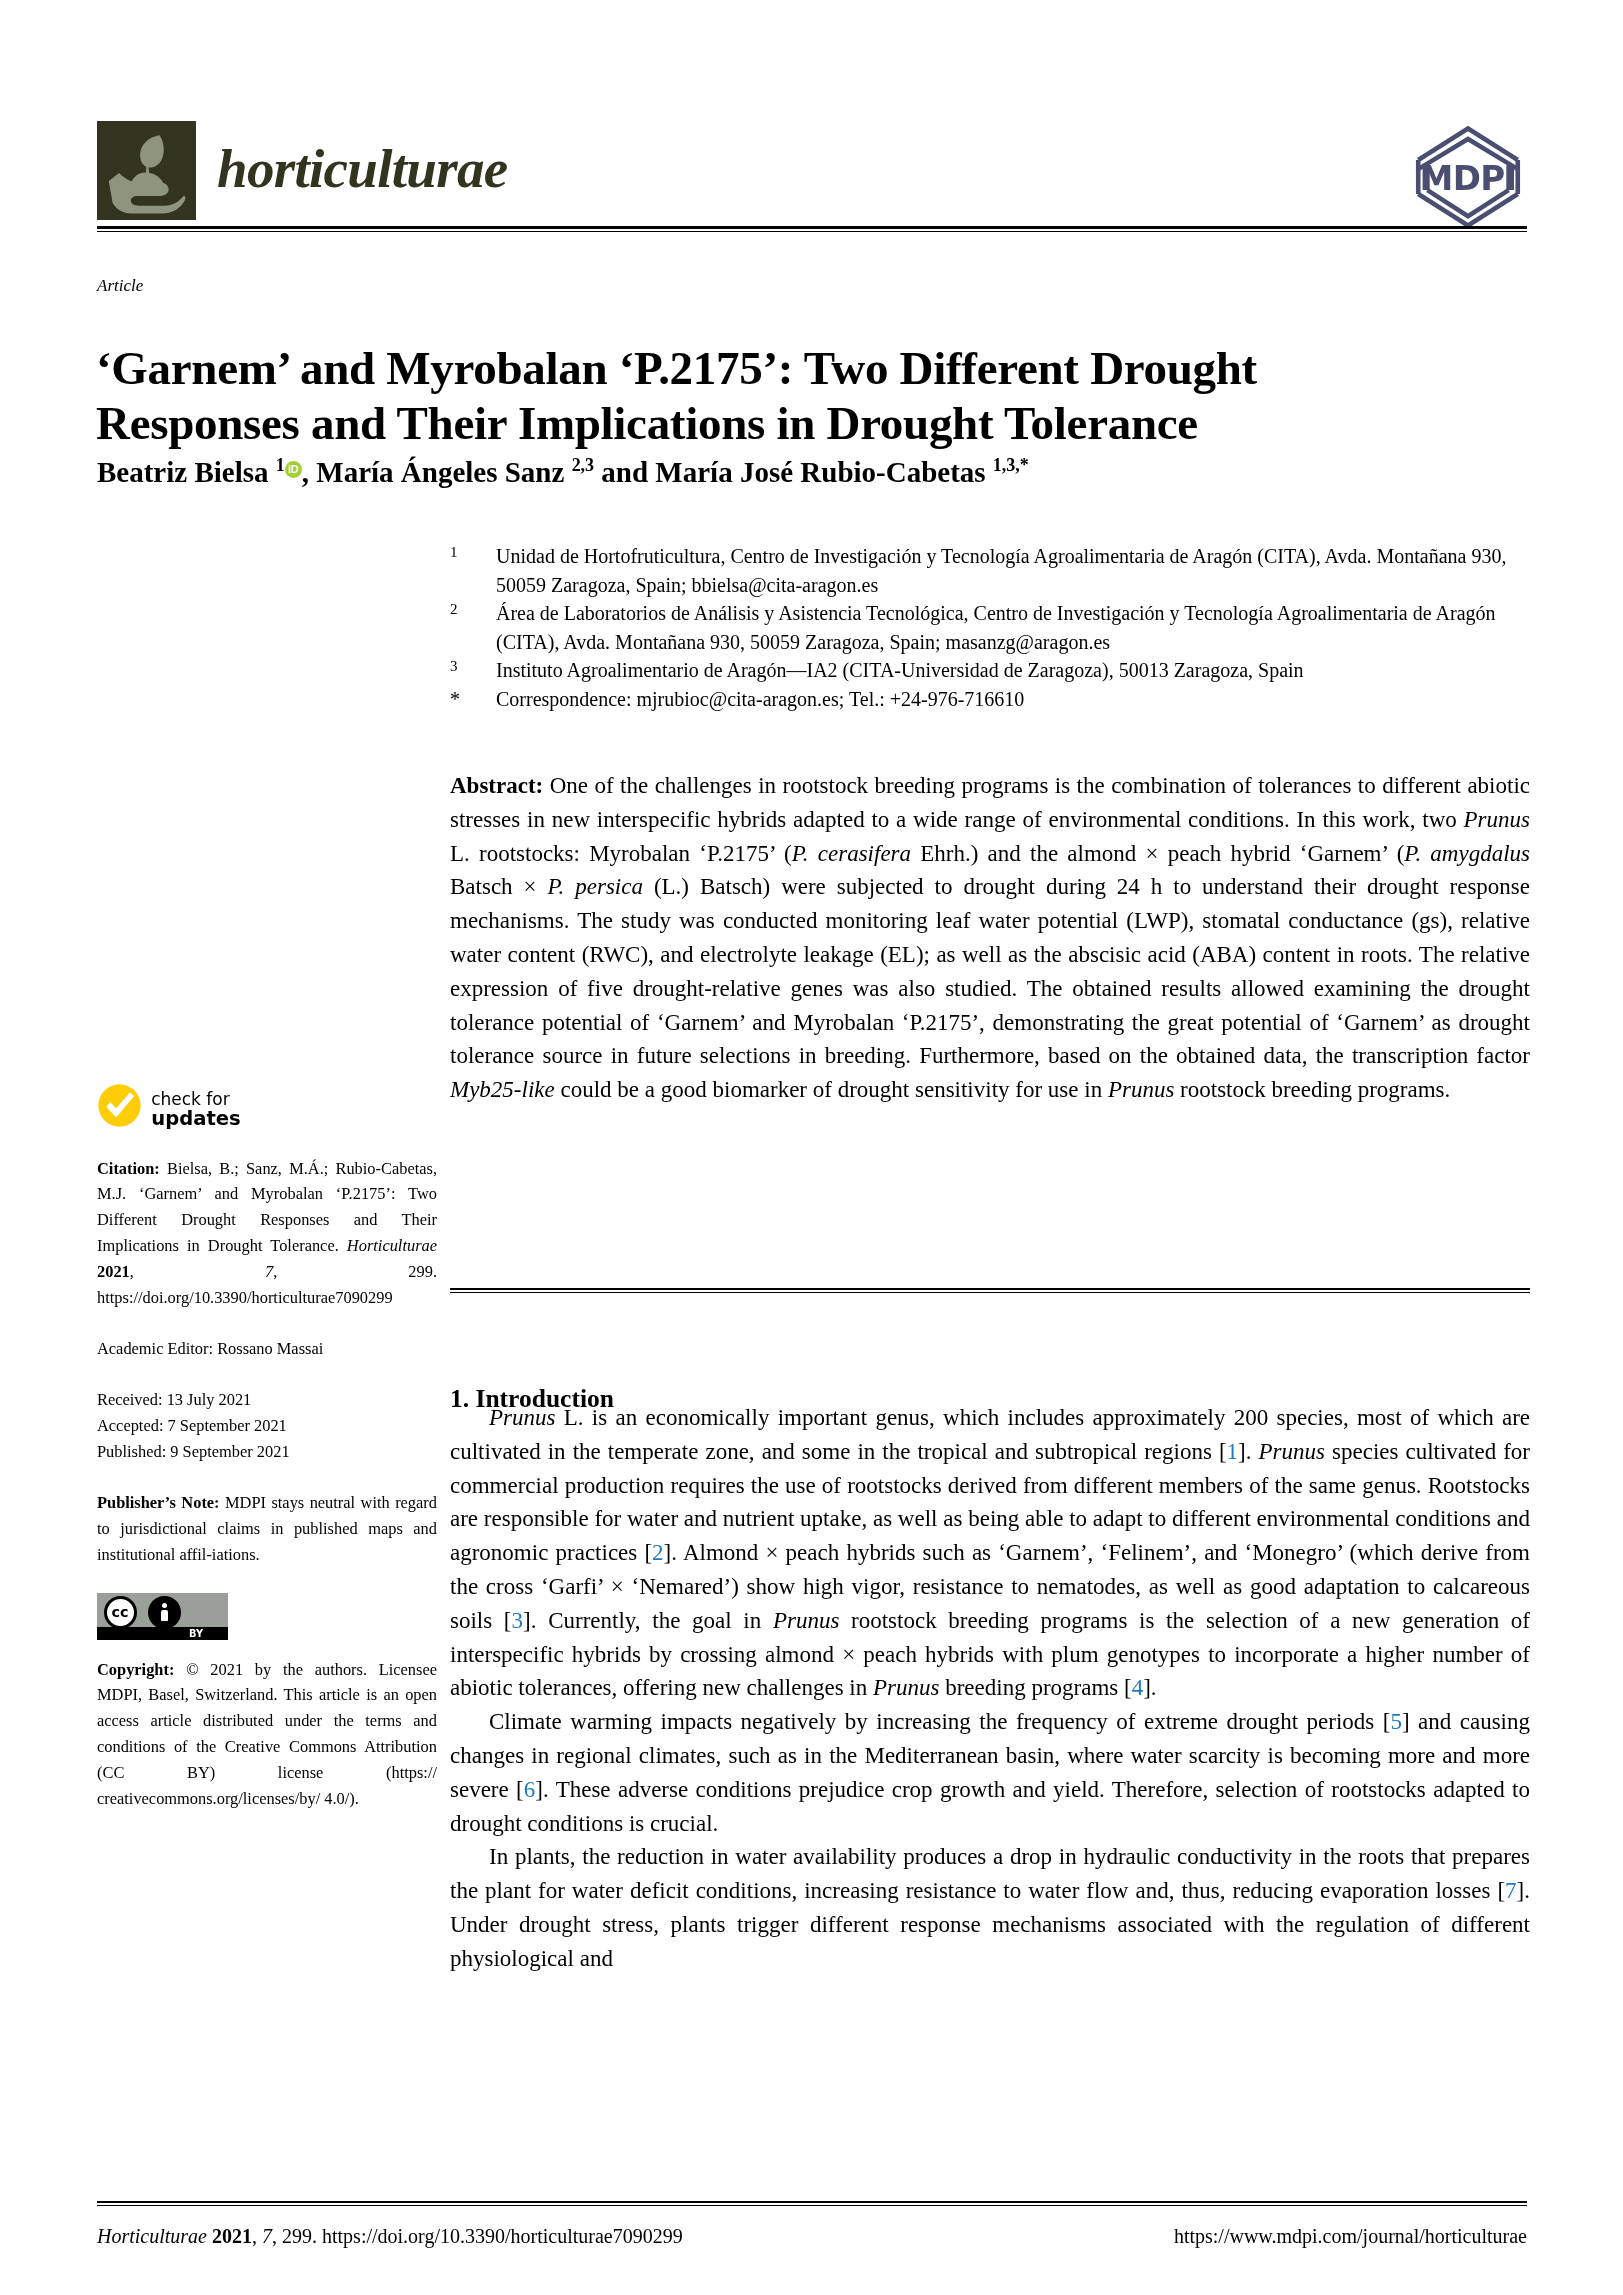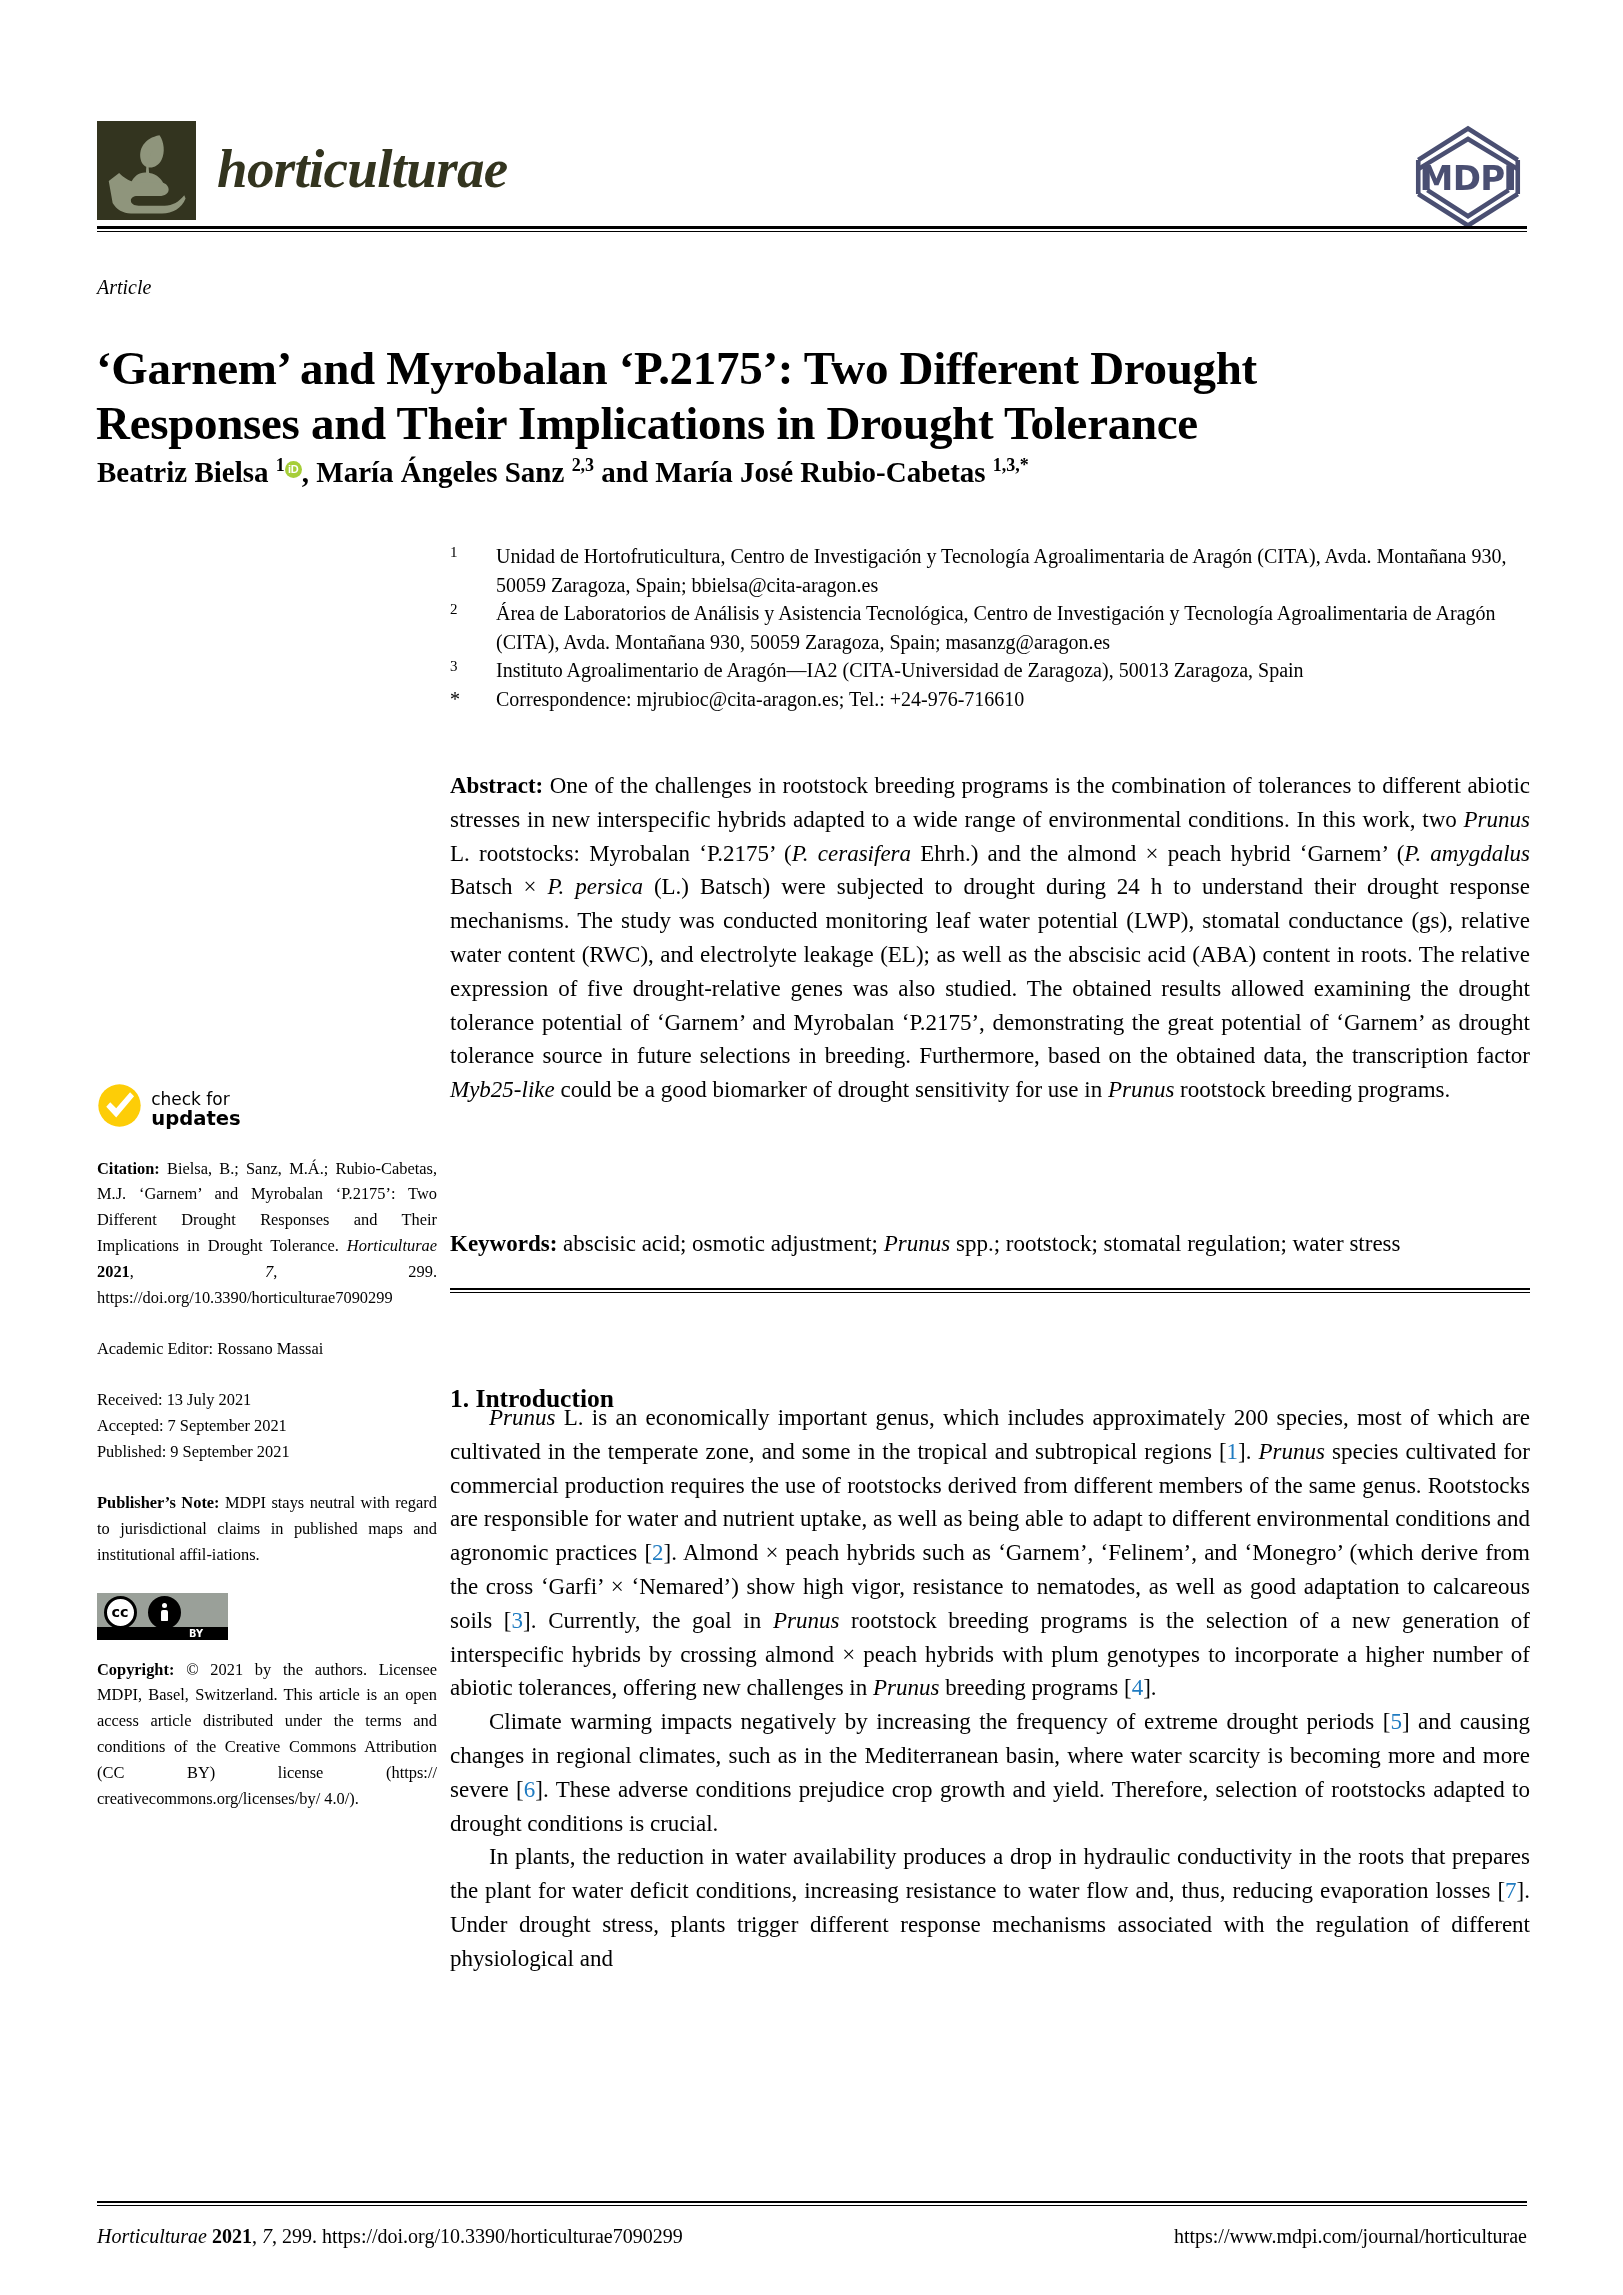--- a/index.html
+++ b/index.html
@@ -73,21 +73,21 @@
     box-sizing: content-box;
     height: 2px;
   }
 
   
   .article-kind {
     position: absolute;
     left: 97px;
     top: 277px;
     font-style: italic;
-    font-size: 20px;
+    font-size: 17px;
     line-height: 1;
   }
   .paper-title {
     position: absolute;
     left: 96px;
     top: 309px;
     width: 1335px;
     font-weight: 700;
     font-size: 47px;
     line-height: 1.16;
@@ -392,21 +392,20 @@
       <div class="aff-marker">3</div>
       <div class="aff-text">Instituto Agroalimentario de Aragón—IA2 (CITA-Universidad de Zaragoza), 50013 Zaragoza, Spain</div>
     </div>
     <div class="aff-row">
       <div class="aff-marker star">*</div>
       <div class="aff-text">Correspondence: mjrubioc@cita-aragon.es; Tel.: +24-976-716610</div>
     </div>
   </div>
 
   <div class="abstract"><b>Abstract:</b> One of the challenges in rootstock breeding programs is the combination of tolerances to different abiotic stresses in new interspecific hybrids adapted to a wide range of environmental conditions. In this work, two <i>Prunus</i> L. rootstocks: Myrobalan ‘P.2175’ (<i>P. cerasifera</i> Ehrh.) and the almond × peach hybrid ‘Garnem’ (<i>P. amygdalus</i> Batsch × <i>P. persica</i> (L.) Batsch) were subjected to drought during 24 h to understand their drought response mechanisms. The study was conducted monitoring leaf water potential (LWP), stomatal conductance (gs), relative water content (RWC), and electrolyte leakage (EL); as well as the abscisic acid (ABA) content in roots. The relative expression of five drought-relative genes was also studied. The obtained results allowed examining the drought tolerance potential of ‘Garnem’ and Myrobalan ‘P.2175’, demonstrating the great potential of ‘Garnem’ as drought tolerance source in future selections in breeding. Furthermore, based on the obtained data, the transcription factor <i>Myb25-like</i> could be a good biomarker of drought sensitivity for use in <i>Prunus</i> rootstock breeding programs.</div>
-  <div class="keywords"><b>Keywords:</b> abscisic acid; osmotic adjustment; <i>Prunus</i> spp.; rootstock; stomatal regulation; water stress</div>
   <div class="mid-rule"></div>
 
   <h2 class="section-heading">1. Introduction</h2>
   <div class="body-text">
     <p><i>Prunus</i> L. is an economically important genus, which includes approximately 200 species, most of which are cultivated in the temperate zone, and some in the tropical and subtropical regions [<span class="ref">1</span>].  <i>Prunus</i> species cultivated for commercial production requires the use of rootstocks derived from different members of the same genus. Rootstocks are responsible for water and nutrient uptake, as well as being able to adapt to different environmental conditions and agronomic practices [<span class="ref">2</span>].  Almond × peach hybrids such as ‘Garnem’, ‘Felinem’, and ‘Monegro’ (which derive from the cross ‘Garfi’ × ‘Nemared’) show high vigor, resistance to nematodes, as well as good adaptation to calcareous soils [<span class="ref">3</span>]. Currently, the goal in <i>Prunus</i> rootstock breeding programs is the selection of a new generation of interspecific hybrids by crossing almond × peach hybrids with plum genotypes to incorporate a higher number of abiotic tolerances, offering new challenges in <i>Prunus</i> breeding programs [<span class="ref">4</span>].</p>
     <p>Climate warming impacts negatively by increasing the frequency of extreme drought periods [<span class="ref">5</span>] and causing changes in regional climates, such as in the Mediterranean basin, where water scarcity is becoming more and more severe [<span class="ref">6</span>].  These adverse conditions prejudice crop growth and yield. Therefore, selection of rootstocks adapted to drought conditions is crucial.</p>
     <p>In plants, the reduction in water availability produces a drop in hydraulic conductivity in the roots that prepares the plant for water deficit conditions, increasing resistance to water flow and, thus, reducing evaporation losses [<span class="ref">7</span>]. Under drought stress, plants trigger different response mechanisms associated with the regulation of different physiological and</p>
   </div>
 
   <div class="sidebar">

